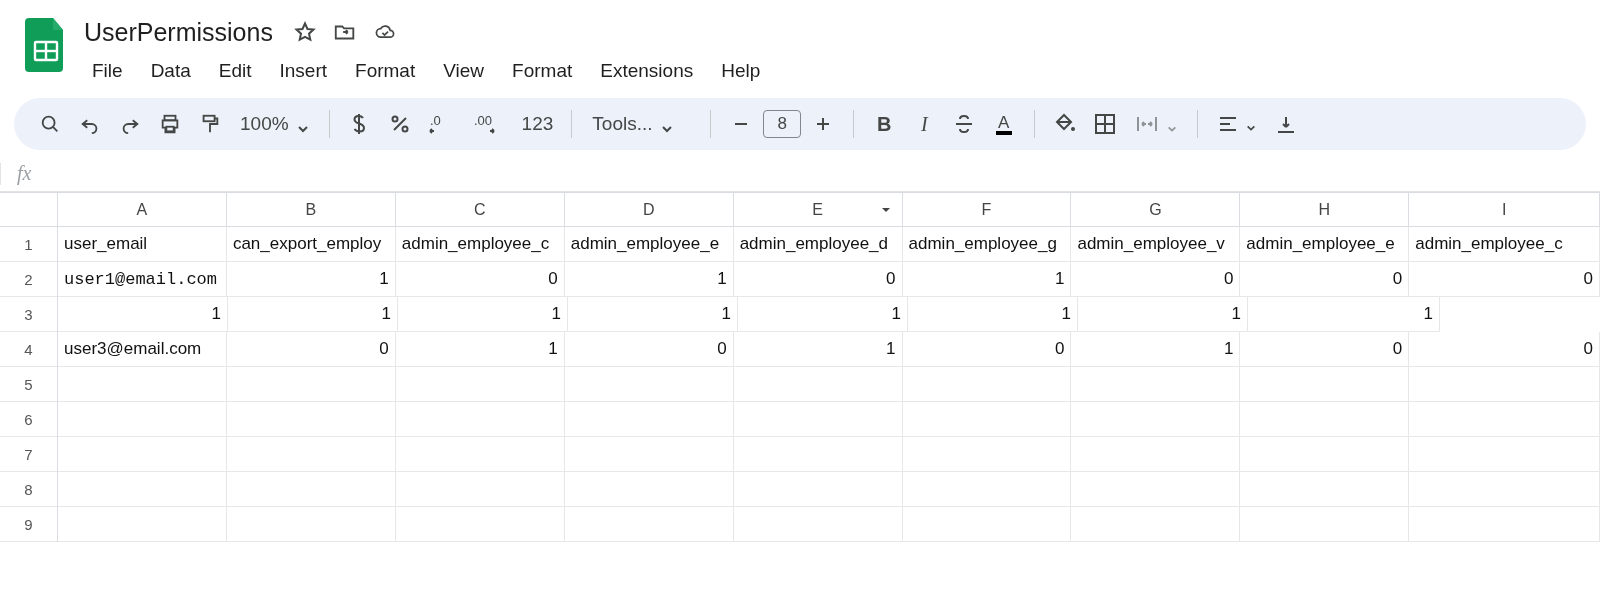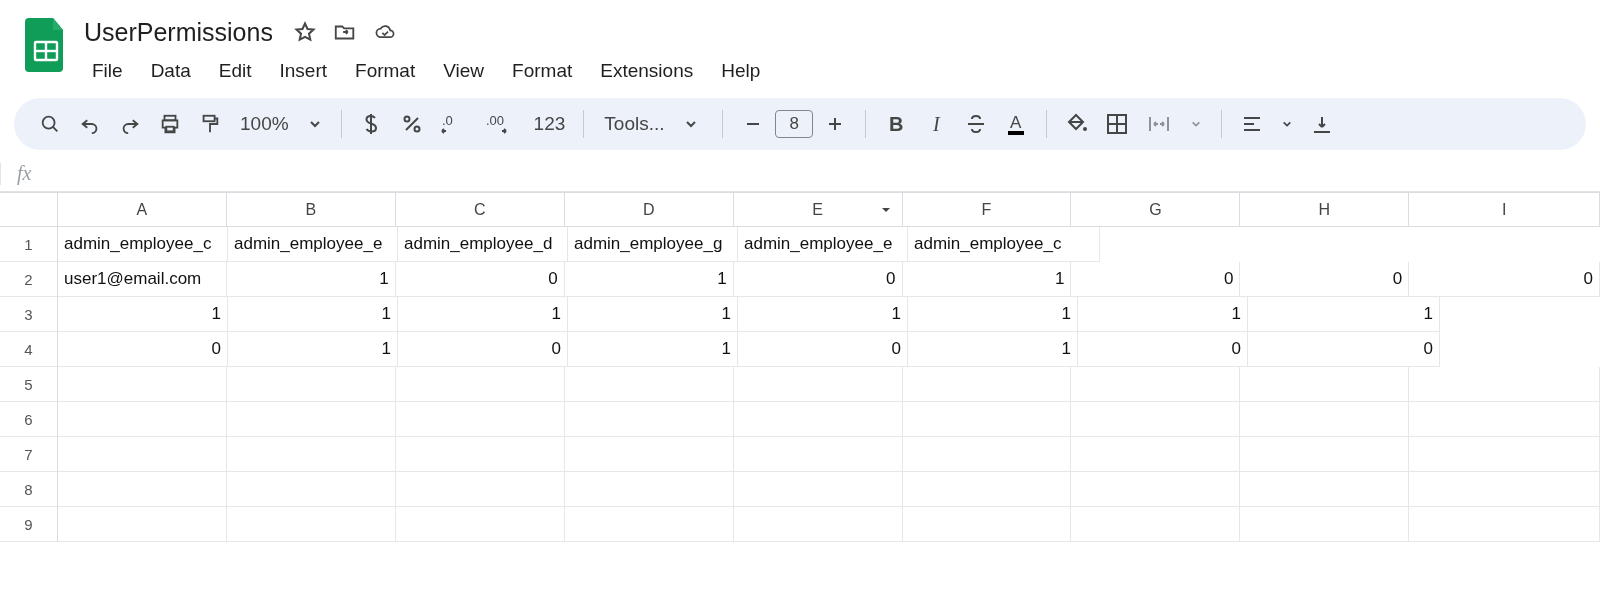--- a/index.html
+++ b/index.html
@@ -73,21 +73,21 @@
   .tb-btn {
     min-width: 32px; height: 36px;
     display: inline-flex; align-items: center; justify-content: center;
     padding: 0 4px;
   }
   .tb-sep {
     width: 1px; height: 28px; background: #c7cacd; margin: 0 6px;
   }
   .tb-text { font-size: 19px; color: var(--g-grey-icon); }
   .tb-dropdown {
-    display: inline-flex; align-items: center; gap: 20px;
+    display: inline-flex; align-items: flex-end; gap: 8px;
     padding: 0 6px;
   }
   .font-size-box {
     display: inline-flex; align-items: center; gap: 6px;
   }
   .font-size-input {
     width: 38px; height: 28px;
     border: 1px solid #80868b;
     border-radius: 4px;
     text-align: center;
@@ -398,49 +398,53 @@
         <div class="colhead" style="width: 170px;">E<svg width="12" height="12" viewBox="0 0 12 12" class="dd">
             <path d="M2 4l4 4 4-4" fill="#444"></path>
           </svg></div>
         <div class="colhead" style="width: 170px;">F</div>
         <div class="colhead" style="width: 170px;">G</div>
         <div class="colhead" style="width: 170px;">H</div>
         <div class="colhead" style="width: 192px;">I</div>
       </div>
     <div id="rows">
         <div class="row">
+          <div class="cell" style="width: 170px;">user_email</div>
+          <div class="cell" style="width: 170px;">can_export_employ</div>
           <div class="cell" style="width: 170px;">admin_employee_c</div>
           <div class="cell" style="width: 170px;">admin_employee_e</div>
           <div class="cell" style="width: 170px;">admin_employee_d</div>
           <div class="cell" style="width: 170px;">admin_employee_g</div>
+          <div class="cell" style="width: 170px;">admin_employee_v</div>
           <div class="cell" style="width: 170px;">admin_employee_e</div>
           <div class="cell" style="width: 192px;">admin_employee_c</div>
         </div>
         <div class="row">
-          <div class="cell" style="width: 170px;">user1@email.com</div>
+          <div class="cell" style="width: 170px; font-family: Liberation Mono, monospace;">user1@email.com</div>
           <div class="cell num" style="width: 170px;">1</div>
           <div class="cell num" style="width: 170px;">0</div>
           <div class="cell num" style="width: 170px;">1</div>
           <div class="cell num" style="width: 170px;">0</div>
           <div class="cell num" style="width: 170px;">1</div>
           <div class="cell num" style="width: 170px;">0</div>
           <div class="cell num" style="width: 170px;">0</div>
           <div class="cell num" style="width: 192px;">0</div>
         </div>
         <div class="row">
           <div class="cell num" style="width: 170px;">1</div>
           <div class="cell num" style="width: 170px;">1</div>
           <div class="cell num" style="width: 170px;">1</div>
           <div class="cell num" style="width: 170px;">1</div>
           <div class="cell num" style="width: 170px;">1</div>
           <div class="cell num" style="width: 170px;">1</div>
           <div class="cell num" style="width: 170px;">1</div>
           <div class="cell num" style="width: 192px;">1</div>
         </div>
         <div class="row">
+          <div class="cell" style="width: 170px;">user3@email.com</div>
           <div class="cell num" style="width: 170px;">0</div>
           <div class="cell num" style="width: 170px;">1</div>
           <div class="cell num" style="width: 170px;">0</div>
           <div class="cell num" style="width: 170px;">1</div>
           <div class="cell num" style="width: 170px;">0</div>
           <div class="cell num" style="width: 170px;">1</div>
           <div class="cell num" style="width: 170px;">0</div>
           <div class="cell num" style="width: 192px;">0</div>
         </div>
         <div class="row">

